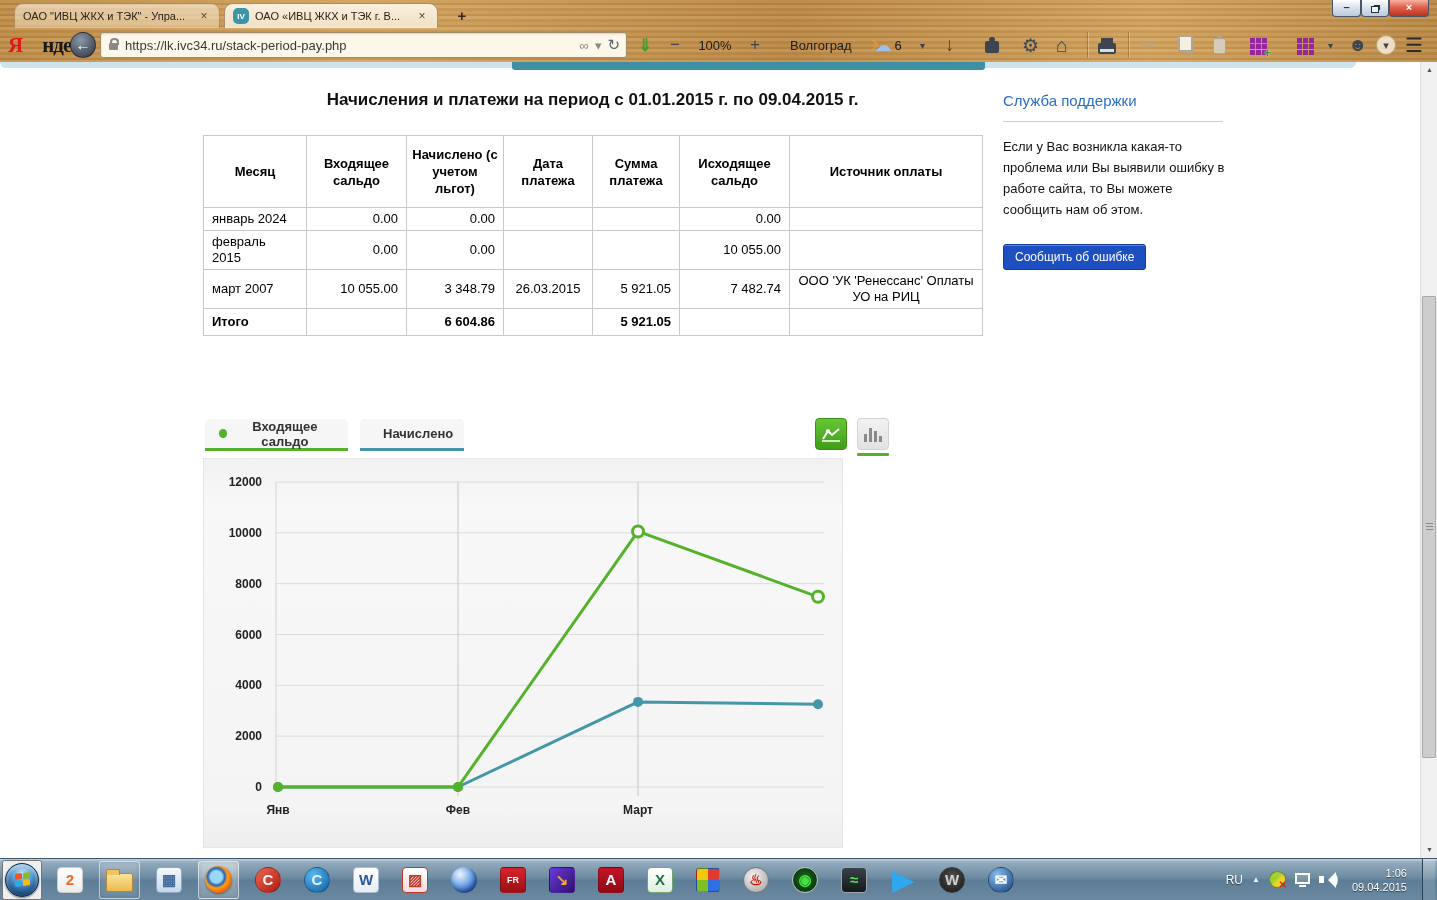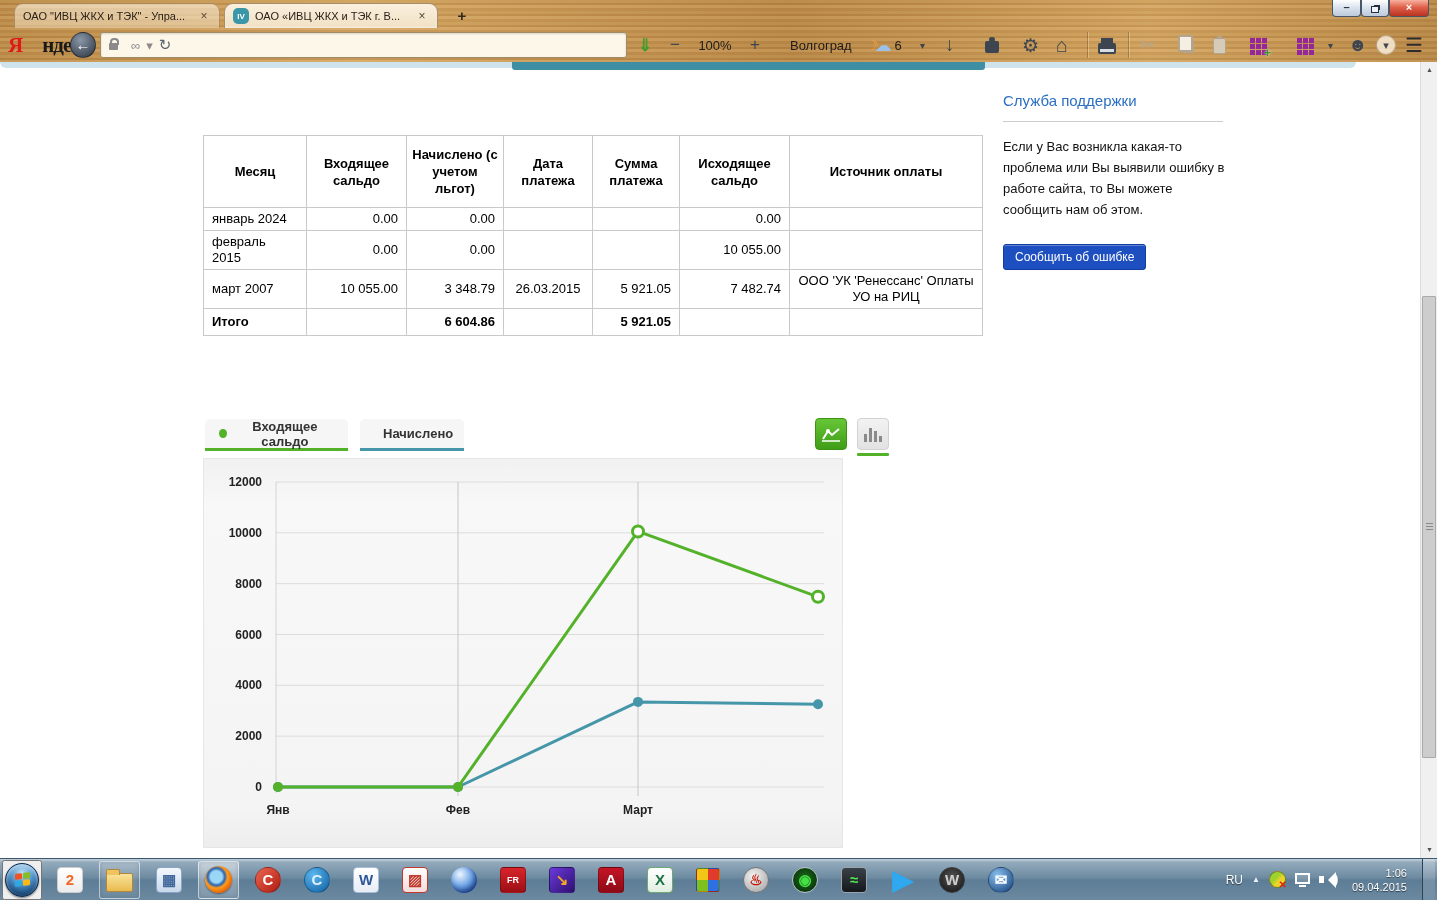--- a/index.html
+++ b/index.html
@@ -178,20 +178,21 @@
     </div>
 
     <div id="toolbar">
       <div class="titem" id="logo">
         <span class="ya">Я</span>
           <span class="rest">ндекс</span>
       </div>
       <div class="titem" id="backbtn">←</div>
       <div class="titem" id="urlbar">
         <span class="ic-lock"></span>
+        <span id="url-text">https://lk.ivc34.ru/stack-period-pay.php</span>
         <span class="urlbar-ic">∞</span>
         <span class="urlbar-ic">▾</span>
         <span class="urlbar-ic" style="font-size:15px;color:#5a6470;">↻</span>
       </div>
       <div class="titem" style="left:638px;">
           <span class="tool-ic" style="color:#3f9d2a;font-weight:bold;">⇓</span>
         </div>
       <div class="titem" style="left:670px;">
           <span class="tool-ic">−</span>
         </div>
@@ -253,20 +254,21 @@
       <div class="titem" style="left:1405px;">
           <span class="tool-ic" style="font-size:20px;color:#2c2c2c;">☰</span>
         </div>
     </div>
   </div>
 
   <div id="content">
     <div id="topbar-light"></div>
     <div id="topbar-teal"></div>
 
+    <div id="page-title">Начисления и платежи на период с 01.01.2015 г. по 09.04.2015 г.</div>
 
     <table id="billing-table">
       <colgroup>
         <col style="width:103px">
           <col style="width:100px">
           <col style="width:97px">
           <col style="width:89px">
           <col style="width:87px">
           <col style="width:110px">
           <col style="width:193px">

